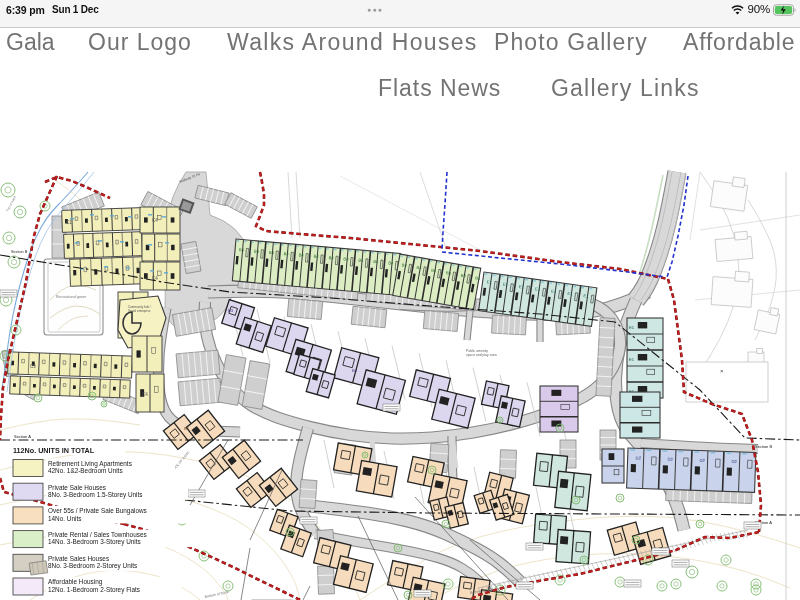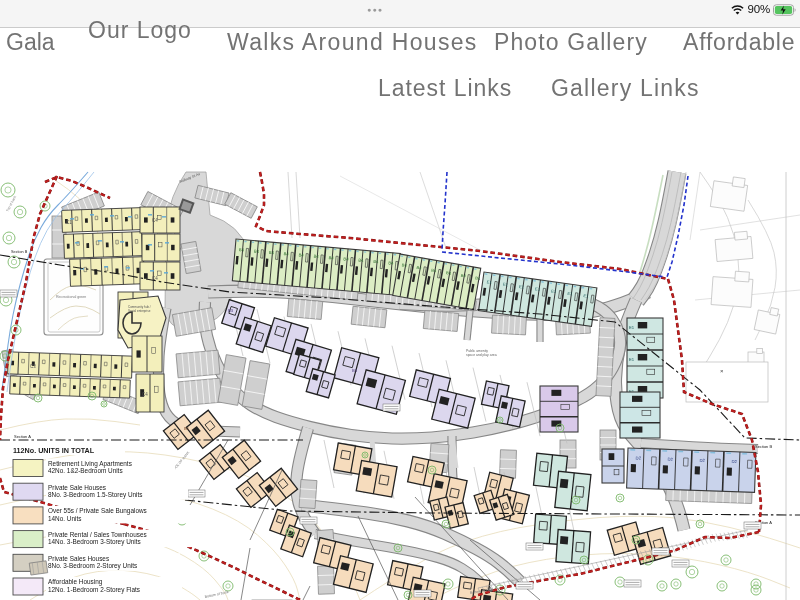--- a/index.html
+++ b/index.html
@@ -6,42 +6,46 @@
 #bar{position:absolute;left:0;top:0;width:800px;height:27px;background:#f5f5f5;border-bottom:1px solid #cbcbcb;}
 #st{position:absolute;left:6px;top:4px;font-size:10.5px;font-weight:700;color:#111;letter-spacing:-0.15px;width:200px;height:14px;}
 
 #dots{position:absolute;left:367px;top:6px;color:#9a9a9a;font-size:7px;letter-spacing:1.2px;}
 #url{position:absolute;left:0;top:13.5px;width:800px;text-align:center;font-size:10.5px;color:#1a1a1a;letter-spacing:-0.1px;}
 #url .pv{color:#8c8c8c;}
 #right{position:absolute;right:3px;top:3px;height:14px;font-size:0;}#right span{margin:0 3px;}#right svg{display:inline-block;}
 .nav{position:absolute;color:#737373;font-size:23px;white-space:nowrap;}
 </style></head><body style="opacity:0.999;">
 <div id="bar">
+ <div id="st">
+      <span style="position:absolute;left:0;top:0;">6:39 pm</span>
+      <span style="position:absolute;left:46px;top:0;font-size:10px;letter-spacing:-0.2px;">Sun 1 Dec</span>
+    </div>
  <div id="dots">●●●</div>
  <div id="right">
   <svg width="15" height="12" viewBox="0 0 15 12" style="vertical-align:top;margin-top:1px;">
         <path d="M7.5 10.6 L5.6 8.5 a3 3 0 0 1 3.8 0 Z" fill="#111"></path>
         <path d="M3.8 6.5 a5.6 5.6 0 0 1 7.4 0" fill="none" stroke="#111" stroke-width="1.5"></path>
         <path d="M1.9 4.2 a8.4 8.4 0 0 1 11.2 0" fill="none" stroke="#111" stroke-width="1.5"></path>
       </svg>
   <span style="font-size:11.5px;font-weight:400;color:#111;vertical-align:top;letter-spacing:-0.2px;">90%</span>
   <svg width="24" height="12" viewBox="0 0 24 12" style="vertical-align:top;margin-top:1px;">
         <rect x="0.5" y="0.8" width="20" height="10.4" rx="2.8" fill="#fff" stroke="#a0a0a0"></rect>
         <rect x="1.8" y="2" width="17.4" height="8" rx="1.8" fill="#55c45f"></rect>
         <path d="M21.6 4.2 a2.3 2.3 0 0 1 0 3.8 Z" fill="#a0a0a0"></path>
         <path d="M11 1.4 L7.6 6.5 h2.5 l-0.9 4.2 L12.7 5.3 h-2.6 l0.9-3.9 Z" fill="#111"></path>
       </svg>
  </div>
 </div>
 <div class="nav" style="left:6px;top:29px;">Gala</div>
-<div class="nav" style="left:88px;top:17px;letter-spacing:1.0px;">Our Logo</div>
+<div class="nav" style="left:88px;top:29px;letter-spacing:1.0px;">Our Logo</div>
 <div class="nav" style="left:227px;top:29px;letter-spacing:1.33px;">Walks Around Houses</div>
 <div class="nav" style="left:494px;top:29px;letter-spacing:1.12px;">Photo Gallery</div>
 <div class="nav" style="left:683px;top:29px;letter-spacing:0.79px;">Affordable</div>
-<div class="nav" style="left:378px;top:75px;letter-spacing:0.95px;">Latest Links</div>
+<div class="nav" style="left:378px;top:75px;letter-spacing:0.95px;">Flats News</div>
 <div class="nav" style="left:551px;top:75px;letter-spacing:1.22px;">Gallery Links</div>
 <svg id="map" style="position:absolute;left:0;top:170px;" width="800" height="430" viewBox="0 170 800 430">
 <rect x="0" y="170" width="800" height="430" fill="#fff"></rect>
 <path d="M0.0 470.0 Q60.0 455.0 95.0 452.5 Q130.0 450.0 165.0 455.0 Q200.0 460.0 230.0 470.0 Q260.0 480.0 280.0 492.5 Q300.0 505.0 315.0 522.5 Q330.0 540.0 340.0 557.5 Q350.0 575.0 355.0 587.5 L360.0 600.0" fill="none" stroke="#e7dcba" stroke-width="0.8" stroke-opacity="1"></path>
 <path d="M0.0 505.0 Q55.0 492.0 87.5 490.0 Q120.0 488.0 152.5 493.0 Q185.0 498.0 212.5 509.0 Q240.0 520.0 257.5 535.0 Q275.0 550.0 285.0 565.0 Q295.0 580.0 297.5 590.0 L300.0 600.0" fill="none" stroke="#e7dcba" stroke-width="0.8" stroke-opacity="1"></path>
 <path d="M0.0 545.0 Q50.0 535.0 80.0 533.5 Q110.0 532.0 137.5 538.5 Q165.0 545.0 185.0 556.5 Q205.0 568.0 215.0 580.0 Q225.0 592.0 226.5 596.0 L228.0 600.0" fill="none" stroke="#e7dcba" stroke-width="0.8" stroke-opacity="1"></path>
 <path d="M30.0 600.0 Q60.0 580.0 85.0 574.0 Q110.0 568.0 135.0 571.5 Q160.0 575.0 175.0 583.5 Q190.0 592.0 195.0 596.0 L200.0 600.0" fill="none" stroke="#e7dcba" stroke-width="0.8" stroke-opacity="1"></path>
 <path d="M360.0 600.0 Q420.0 560.0 450.0 547.5 Q480.0 535.0 520.0 527.5 Q560.0 520.0 600.0 517.5 Q640.0 515.0 670.0 517.5 Q700.0 520.0 730.0 527.5 Q760.0 535.0 780.0 541.5 L800.0 548.0" fill="none" stroke="#e7dcba" stroke-width="0.8" stroke-opacity="1"></path>
 <path d="M430.0 600.0 Q480.0 575.0 512.5 566.5 Q545.0 558.0 582.5 555.0 Q620.0 552.0 655.0 555.0 Q690.0 558.0 720.0 565.0 Q750.0 572.0 770.0 580.0 L790.0 588.0" fill="none" stroke="#e7dcba" stroke-width="0.8" stroke-opacity="1"></path>
 <path d="M55.0 180.0 Q85.0 200.0 92.5 215.0 Q100.0 230.0 97.5 247.5 L95.0 265.0" fill="none" stroke="#e7dcba" stroke-width="0.8" stroke-opacity="1"></path>

